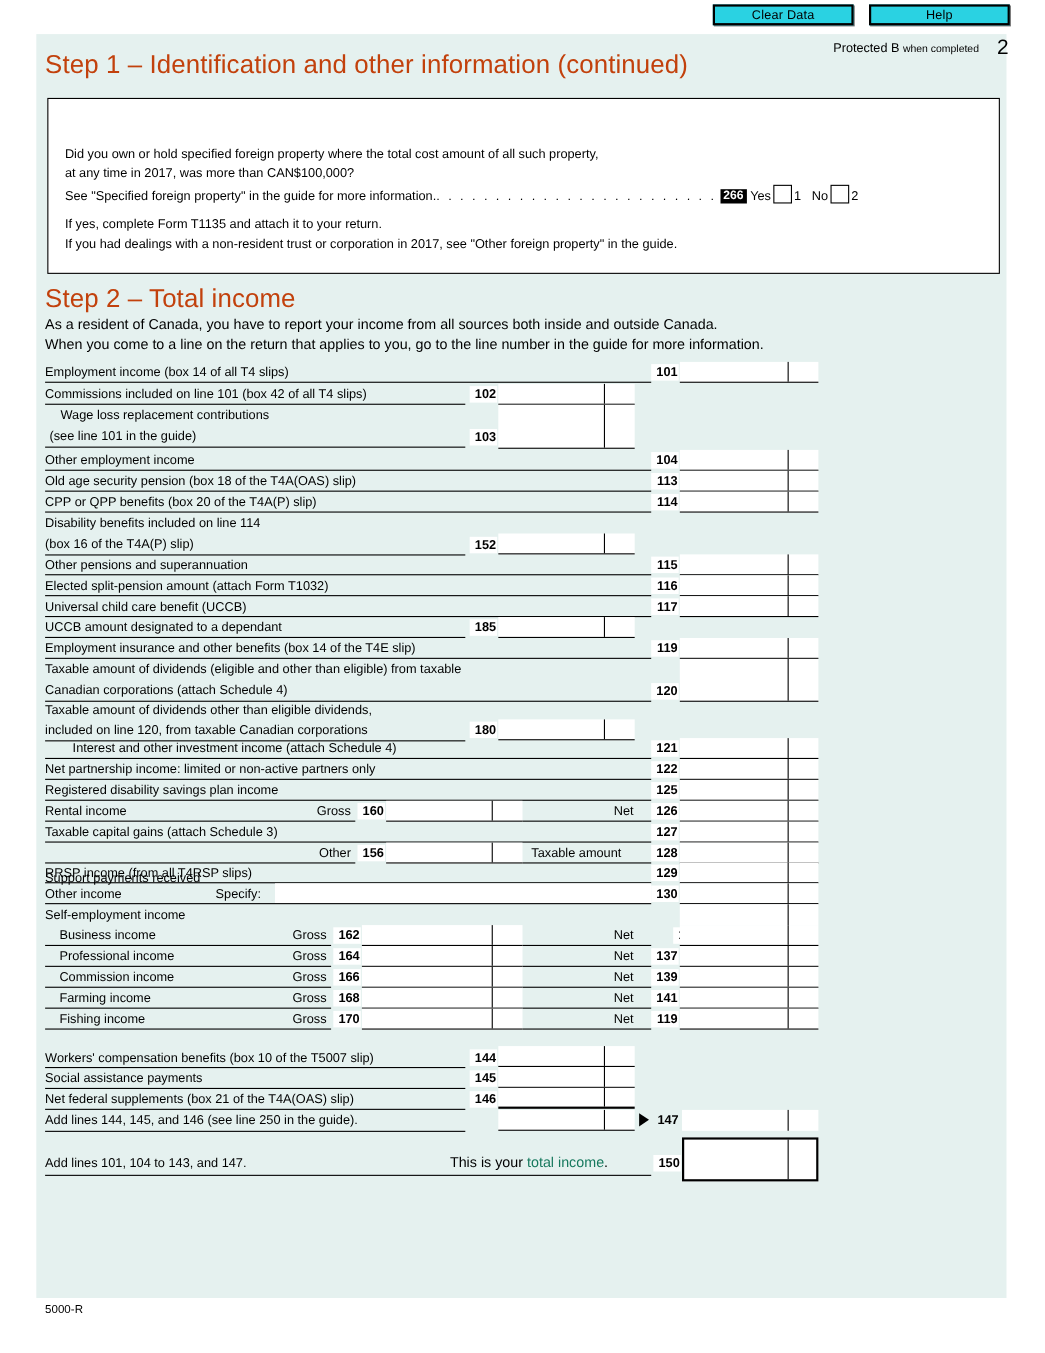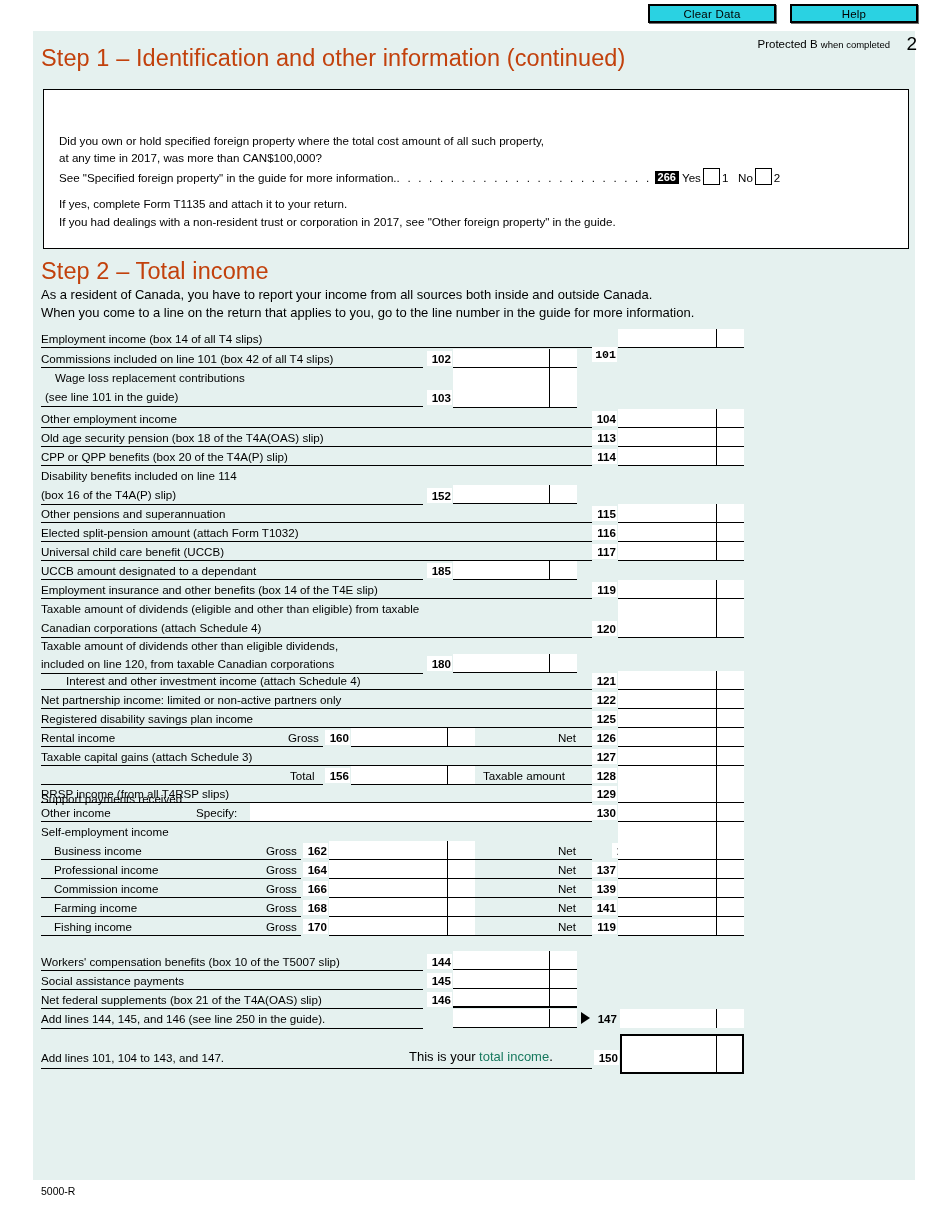--- a/index.html
+++ b/index.html
@@ -208,21 +208,21 @@
     <div class="qline" id="ql4">If yes, complete Form T1135 and attach it to your return.</div>
     <div class="qline" id="ql5">If you had dealings with a non-resident trust or corporation in 2017, see "Other foreign property" in the guide.</div>
   </div>
 
   <div class="step-title" id="step2-title">Step 2 – Total income</div>
   <div class="intro" id="intro1">As a resident of Canada, you have to report your income from all sources both inside and outside Canada.</div>
   <div class="intro" id="intro2">When you come to a line on the return that applies to you, go to the line number in the guide for more information.</div>
 
   <div class="lbl" style="left:41px;top:332px;">Employment income (box 14 of all T4 slips)</div>
   <div class="ulin" style="left:41px;top:347px;width:551px;"></div>
-  <div class="numbox" style="left:592px;top:347px;width:24px;font-family:Liberation Mono, monospace;">101</div>
+  <div class="numbox" style="left:592px;top:331px;width:24px;">101</div>
   <div class="fld" style="left:618px;top:329px;width:126px;height:19px;">
     <div class="sep" style="left:98px;"></div>
     <span></span>
   </div>
 
   <div class="lbl" style="left:41px;top:352px;">Commissions included on line 101 (box 42 of all T4 slips)</div>
   <div class="ulin" style="left:41px;top:367px;width:382px;"></div>
   <div class="numbox" style="left:427px;top:351px;width:24px;">102</div>
   <div class="fld" style="left:453px;top:349px;width:124px;height:19px;">
     <div class="sep" style="left:96px;"></div>
@@ -367,21 +367,21 @@
 
   <div class="lbl" style="left:41px;top:750px;">Taxable capital gains (attach Schedule 3)</div>
   <div class="ulin" style="left:41px;top:765px;width:551px;"></div>
   <div class="numbox" style="left:592px;top:749px;width:24px;">127</div>
   <div class="plus" style="left:619px;top:750px;">+</div>
   <div class="fld" style="left:618px;top:747px;width:126px;height:19px;">
     <div class="sep" style="left:98px;"></div>
   </div>
 
   <div class="lbl" style="left:41px;top:769px;margin-top:23px;">Support payments received</div>
-  <div class="sidecap" style="left:290px;top:769px;">Total</div>
+  <div class="sidecap" style="left:290px;top:769px;">Other</div>
   <div class="ulin" style="left:41px;top:784px;width:282px;"></div>
   <div class="numbox" style="left:325px;top:768px;width:24px;">156</div>
   <div class="fld" style="left:351px;top:766px;width:124px;height:19px;">
     <div class="sep" style="left:96px;"></div>
   </div>
   <div class="sidecap" style="left:483px;top:769px;">Taxable amount</div>
   <div class="ulin" style="left:475px;top:784px;width:117px;"></div>
   <div class="numbox" style="left:592px;top:768px;width:24px;">128</div>
   <div class="plus" style="left:619px;top:769px;">+</div>
   <div class="fld" style="left:618px;top:766px;width:126px;height:19px;">

